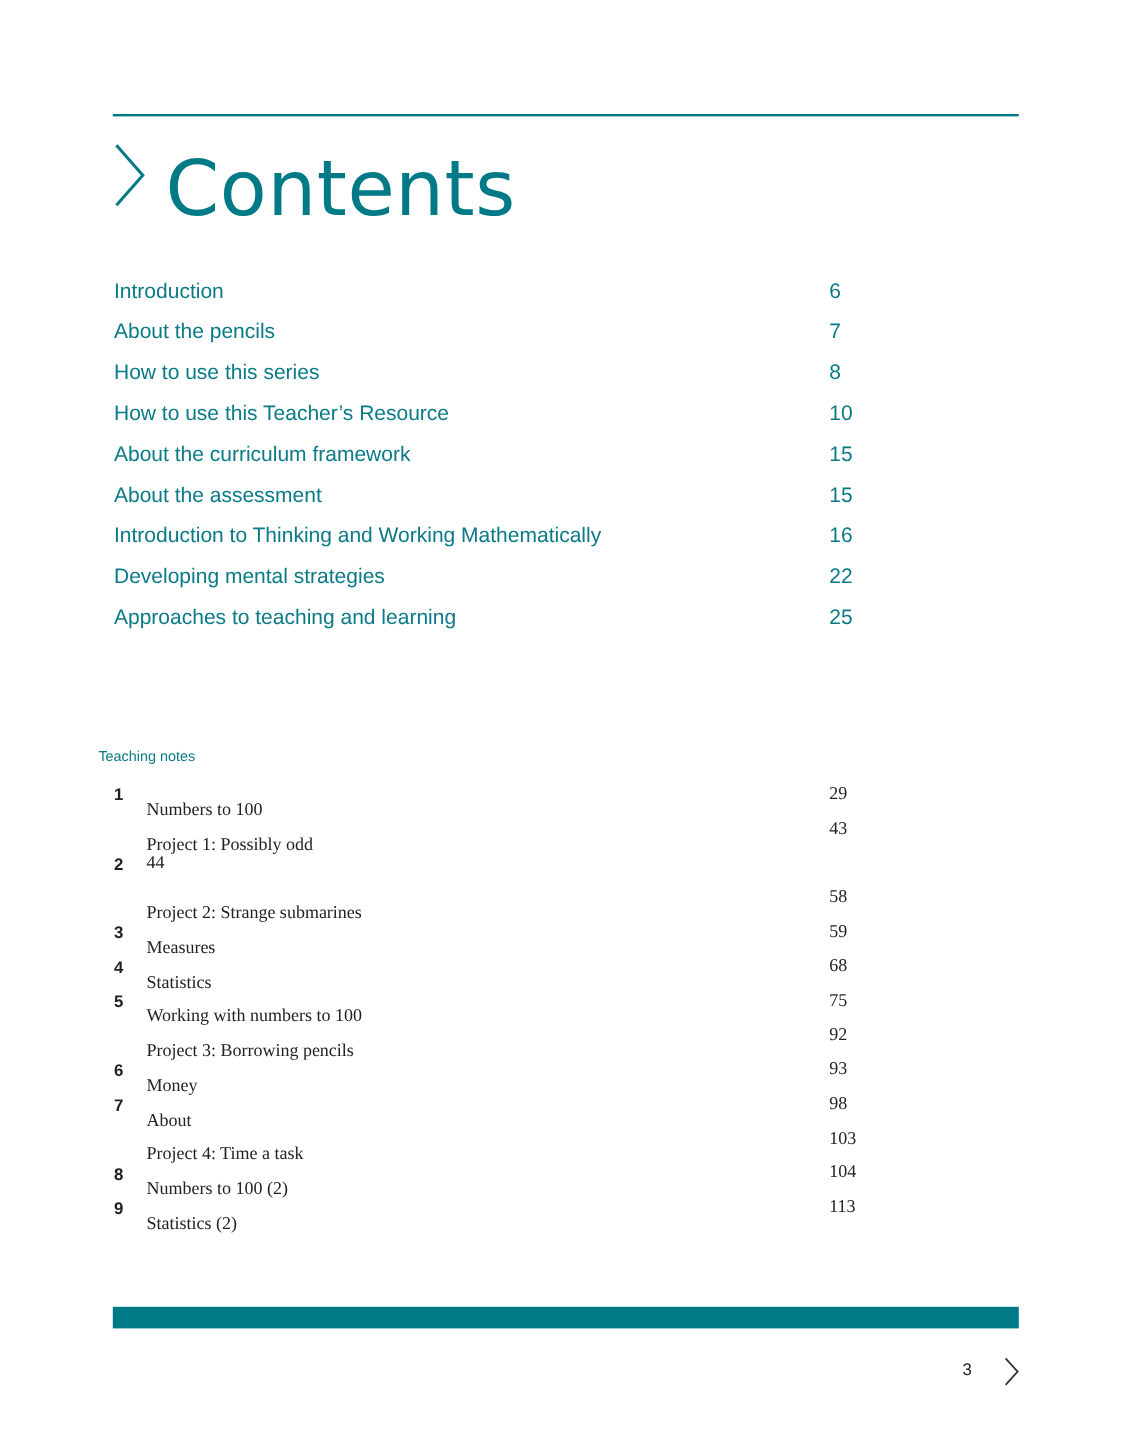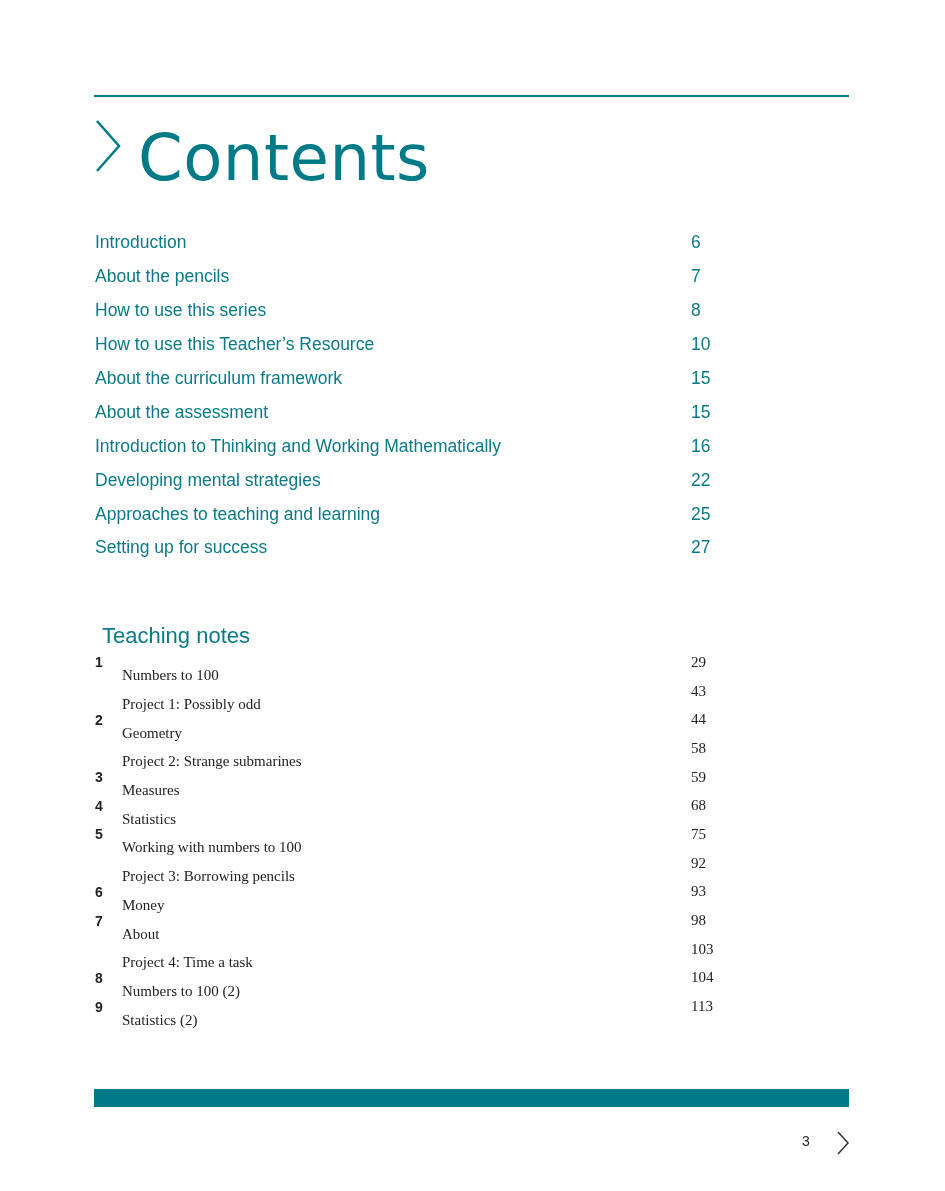--- a/index.html
+++ b/index.html
@@ -5,21 +5,21 @@
   html, body { margin:0; padding:0; background:#ffffff; }
   body { width:945px; height:1191px; position:relative; overflow:hidden; font-family:"Liberation Sans", sans-serif; }
   .top-rule { position:absolute; left:94px; top:95px; width:755px; height:2px; background:#007a87; }
   .title-wrap { position:absolute; left:94px; top:118px; height:80px; display:flex; }
   .title-chevron { width:28px; height:56px; margin-right:16px; }
   .title { font-family:"DejaVu Sans", sans-serif; font-size:64px; font-weight:normal; color:#007a87; letter-spacing:0.5px; line-height:80px; }
   .main-list { position:absolute; left:95px; top:226px; width:640px; }
   .main-row { display:flex; height:33.9px; align-items:center; color:#0a7a86; font-size:17.5px; }
   .main-row .lbl { width:596px; }
   .main-row .pg { width:40px; }
-  .section-head { position:absolute; left:102px; top:623px; font-size:22px; color:#0a7a86; }
+  .section-head { position:absolute; left:82px; top:623px; font-size:12px; color:#0a7a86; }
   .notes-list { position:absolute; left:95px; top:648px; width:640px; }
   .note-row { display:flex; height:28.7px; align-items:center; font-family:"Liberation Serif", serif; font-size:15px; color:#222; }
   .note-row .num { width:27px; font-family:"Liberation Sans", sans-serif; font-weight:bold; font-size:14px; color:#222; }
   .note-row .lbl { width:569px;margin-top:27px; }
   .note-row .pg { width:40px; }
   .bottom-bar { position:absolute; left:94px; top:1089px; width:755px; height:18px; background:#007a87; }
   .page-num { position:absolute; left:802px; top:1133px; font-size:14px; color:#222; }
   .page-chevron { position:absolute; left:836px; top:1130px; width:14px; height:26px; }
 </style>
 </head>
@@ -64,42 +64,37 @@
       <span class="pg">16</span>
     </div>
   <div class="main-row">
       <span class="lbl">Developing mental strategies</span>
       <span class="pg">22</span>
     </div>
   <div class="main-row">
       <span class="lbl">Approaches to teaching and learning</span>
       <span class="pg">25</span>
     </div>
-  <div class="main-row">
-      <span class="lbl">Setting up for success</span>
-      <span class="pg">27</span>
-    </div>
 </div>
 
 <div class="section-head">Teaching notes</div>
 
 <div class="notes-list">
   <div class="note-row">
       <span class="num">1</span>
       <span class="lbl">Numbers to 100</span>
       <span class="pg">29</span>
     </div>
   <div class="note-row">
       <span class="num"></span>
       <span class="lbl">Project 1: Possibly odd</span>
       <span class="pg">43</span>
     </div>
   <div class="note-row">
       <span class="num">2</span>
-      <span class="lbl">Geometry</span>
       <span class="pg">44</span>
     </div>
   <div class="note-row">
       <span class="num"></span>
       <span class="lbl">Project 2: Strange submarines</span>
       <span class="pg">58</span>
     </div>
   <div class="note-row">
       <span class="num">3</span>
       <span class="lbl">Measures</span>

